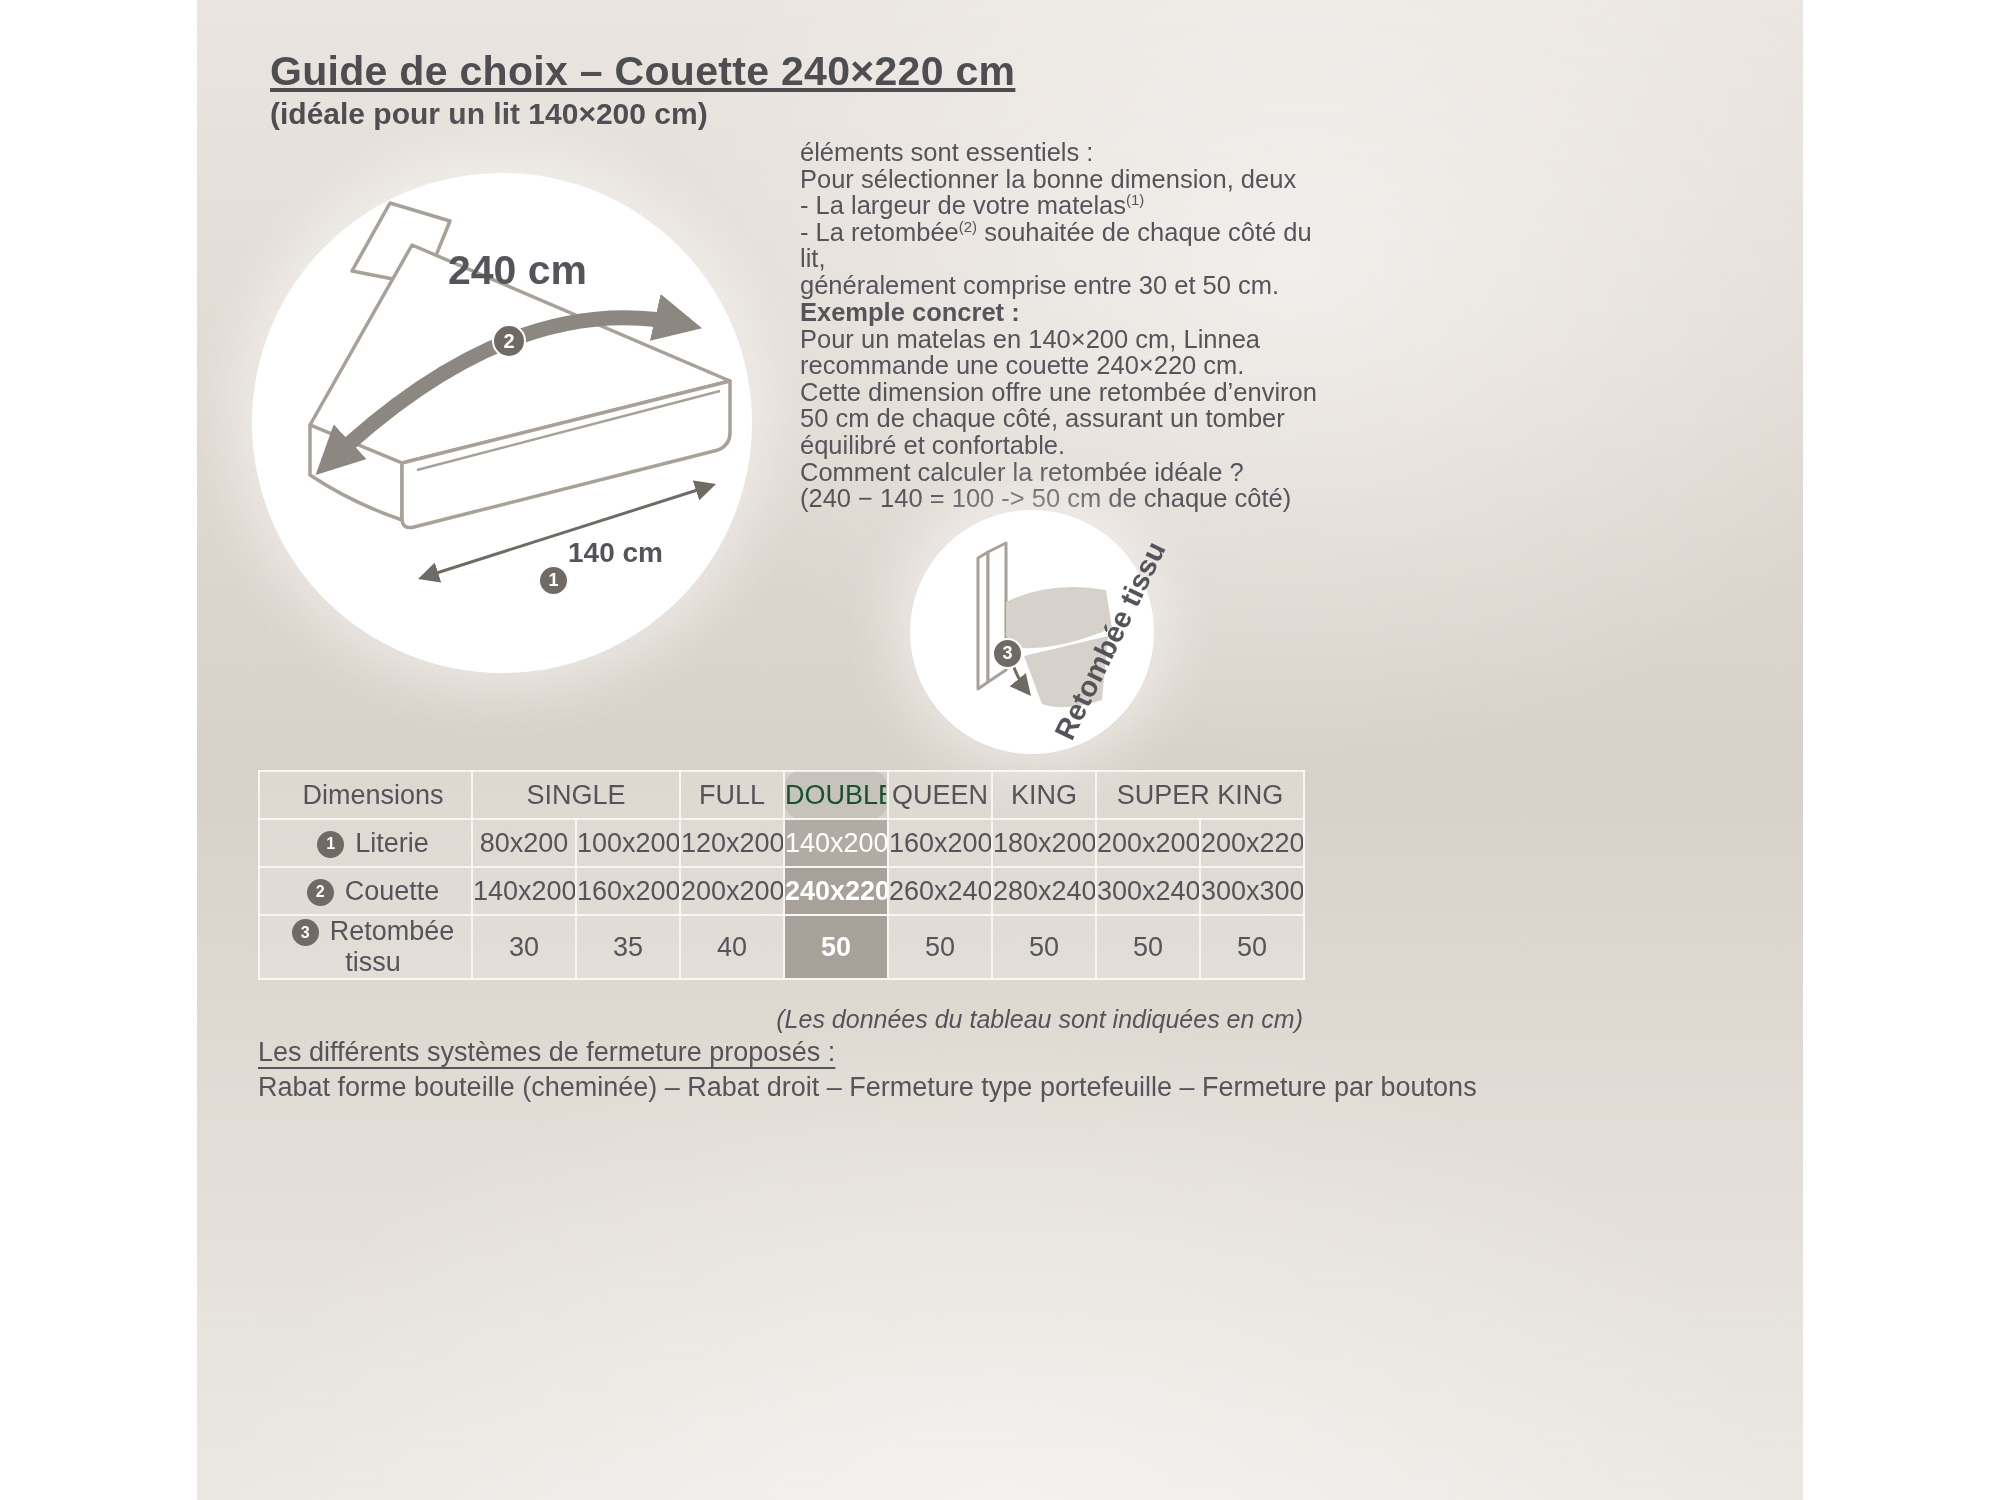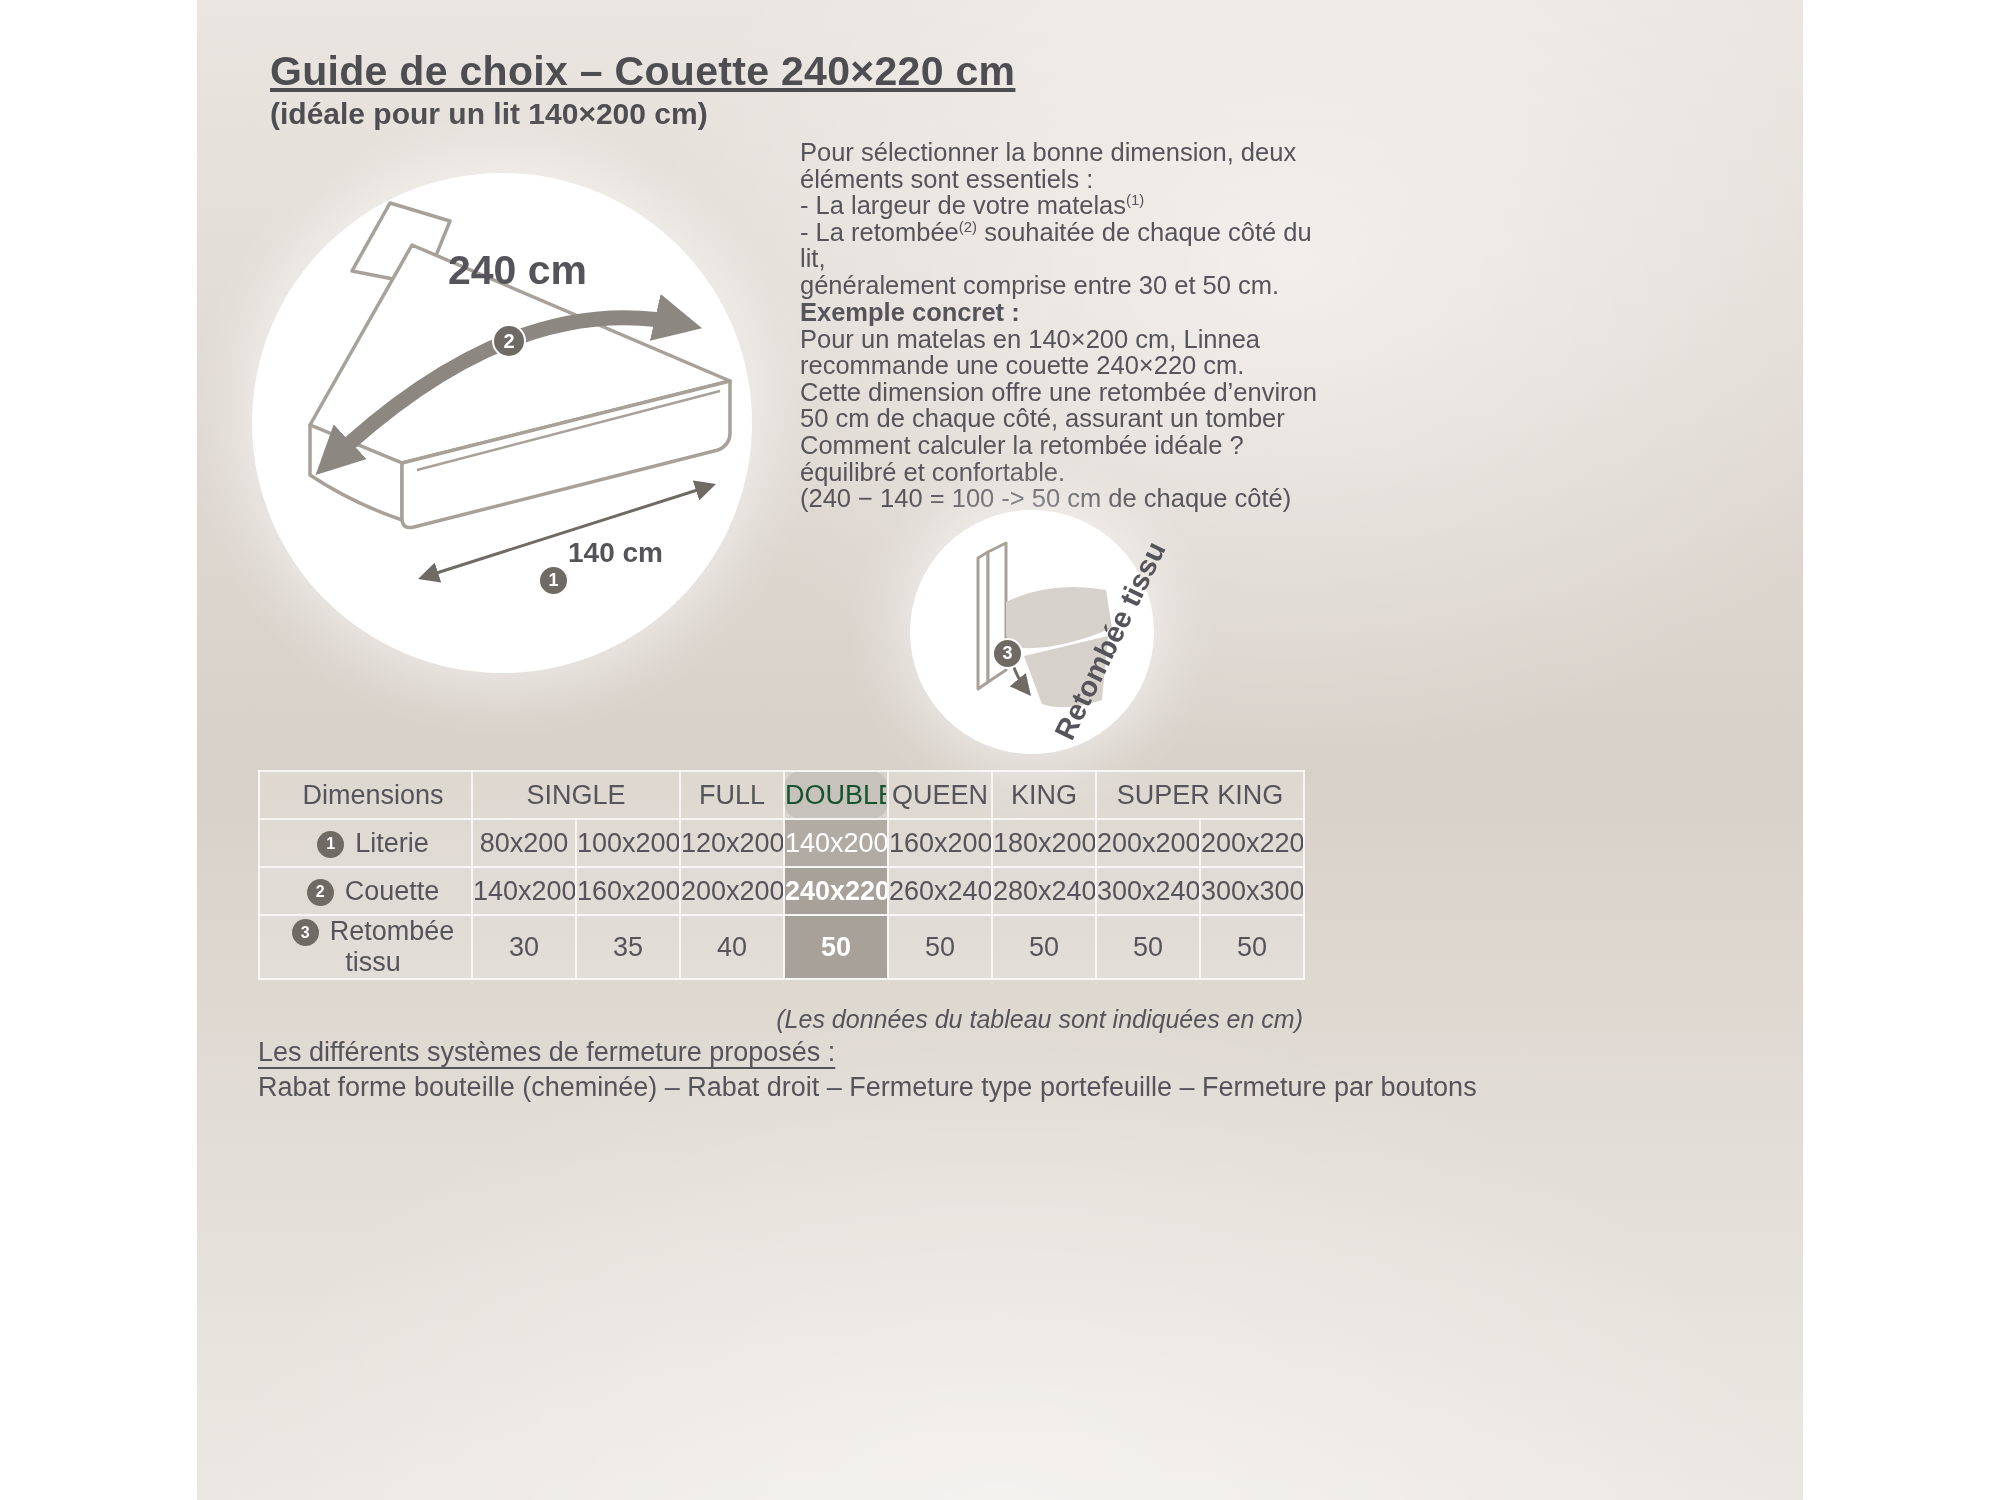--- a/index.html
+++ b/index.html
@@ -88,35 +88,35 @@
       <path d="M436,152 Q262,112 74,292" stroke="#8d8781" stroke-width="15" fill="none" marker-start="url(#ahBig)" marker-end="url(#ahBig)"></path>
       <path d="M172,404 L458,313" stroke="#6f6a64" stroke-width="3" fill="none" marker-start="url(#ahSmall)" marker-end="url(#ahSmall)"></path>
     </svg>
     <div class="overlay w-label">240 cm</div>
     <div class="num-marker marker-2">2</div>
     <div class="overlay d-label">140 cm</div>
     <div class="num-marker marker-1">1</div>
   </div>
 
   <div class="textcol intro">
+    <div>éléments sont essentiels :</div>
     <div>Pour sélectionner la bonne dimension, deux</div>
-    <div>éléments sont essentiels :</div>
     <div><span>- La largeur de votre matelas</span><sup>(1)</sup></div>
     <div><span>- La retombée</span><sup>(2)</sup><span> souhaitée de chaque côté du lit,</span></div>
     <div>généralement comprise entre 30 et 50 cm.</div>
   </div>
 
   <div class="textcol example">
     <div class="bold">Exemple concret :</div>
     <div>Pour un matelas en 140×200 cm, Linnea</div>
     <div>recommande une couette 240×220 cm.</div>
     <div>Cette dimension offre une retombée d’environ</div>
     <div>50 cm de chaque côté, assurant un tomber</div>
+    <div>équilibré et confortable.</div>
     <div>Comment calculer la retombée idéale ?</div>
-    <div>équilibré et confortable.</div>
     <div>(240 − 140 = 100  -&gt; 50 cm de chaque côté)</div>
   </div>
 
   <div class="circle small">
     <svg viewBox="0 0 244 244" width="244" height="244">
       <g stroke="#a7a19a" stroke-width="3" fill="#ffffff" stroke-linejoin="round">
         <path d="M68,48 L78,42 L78,172 L68,179 Z"></path>
         <path d="M78,42 L96,33 L96,160 L78,172 Z"></path>
       </g>
       <g fill="#d6d1ca">

